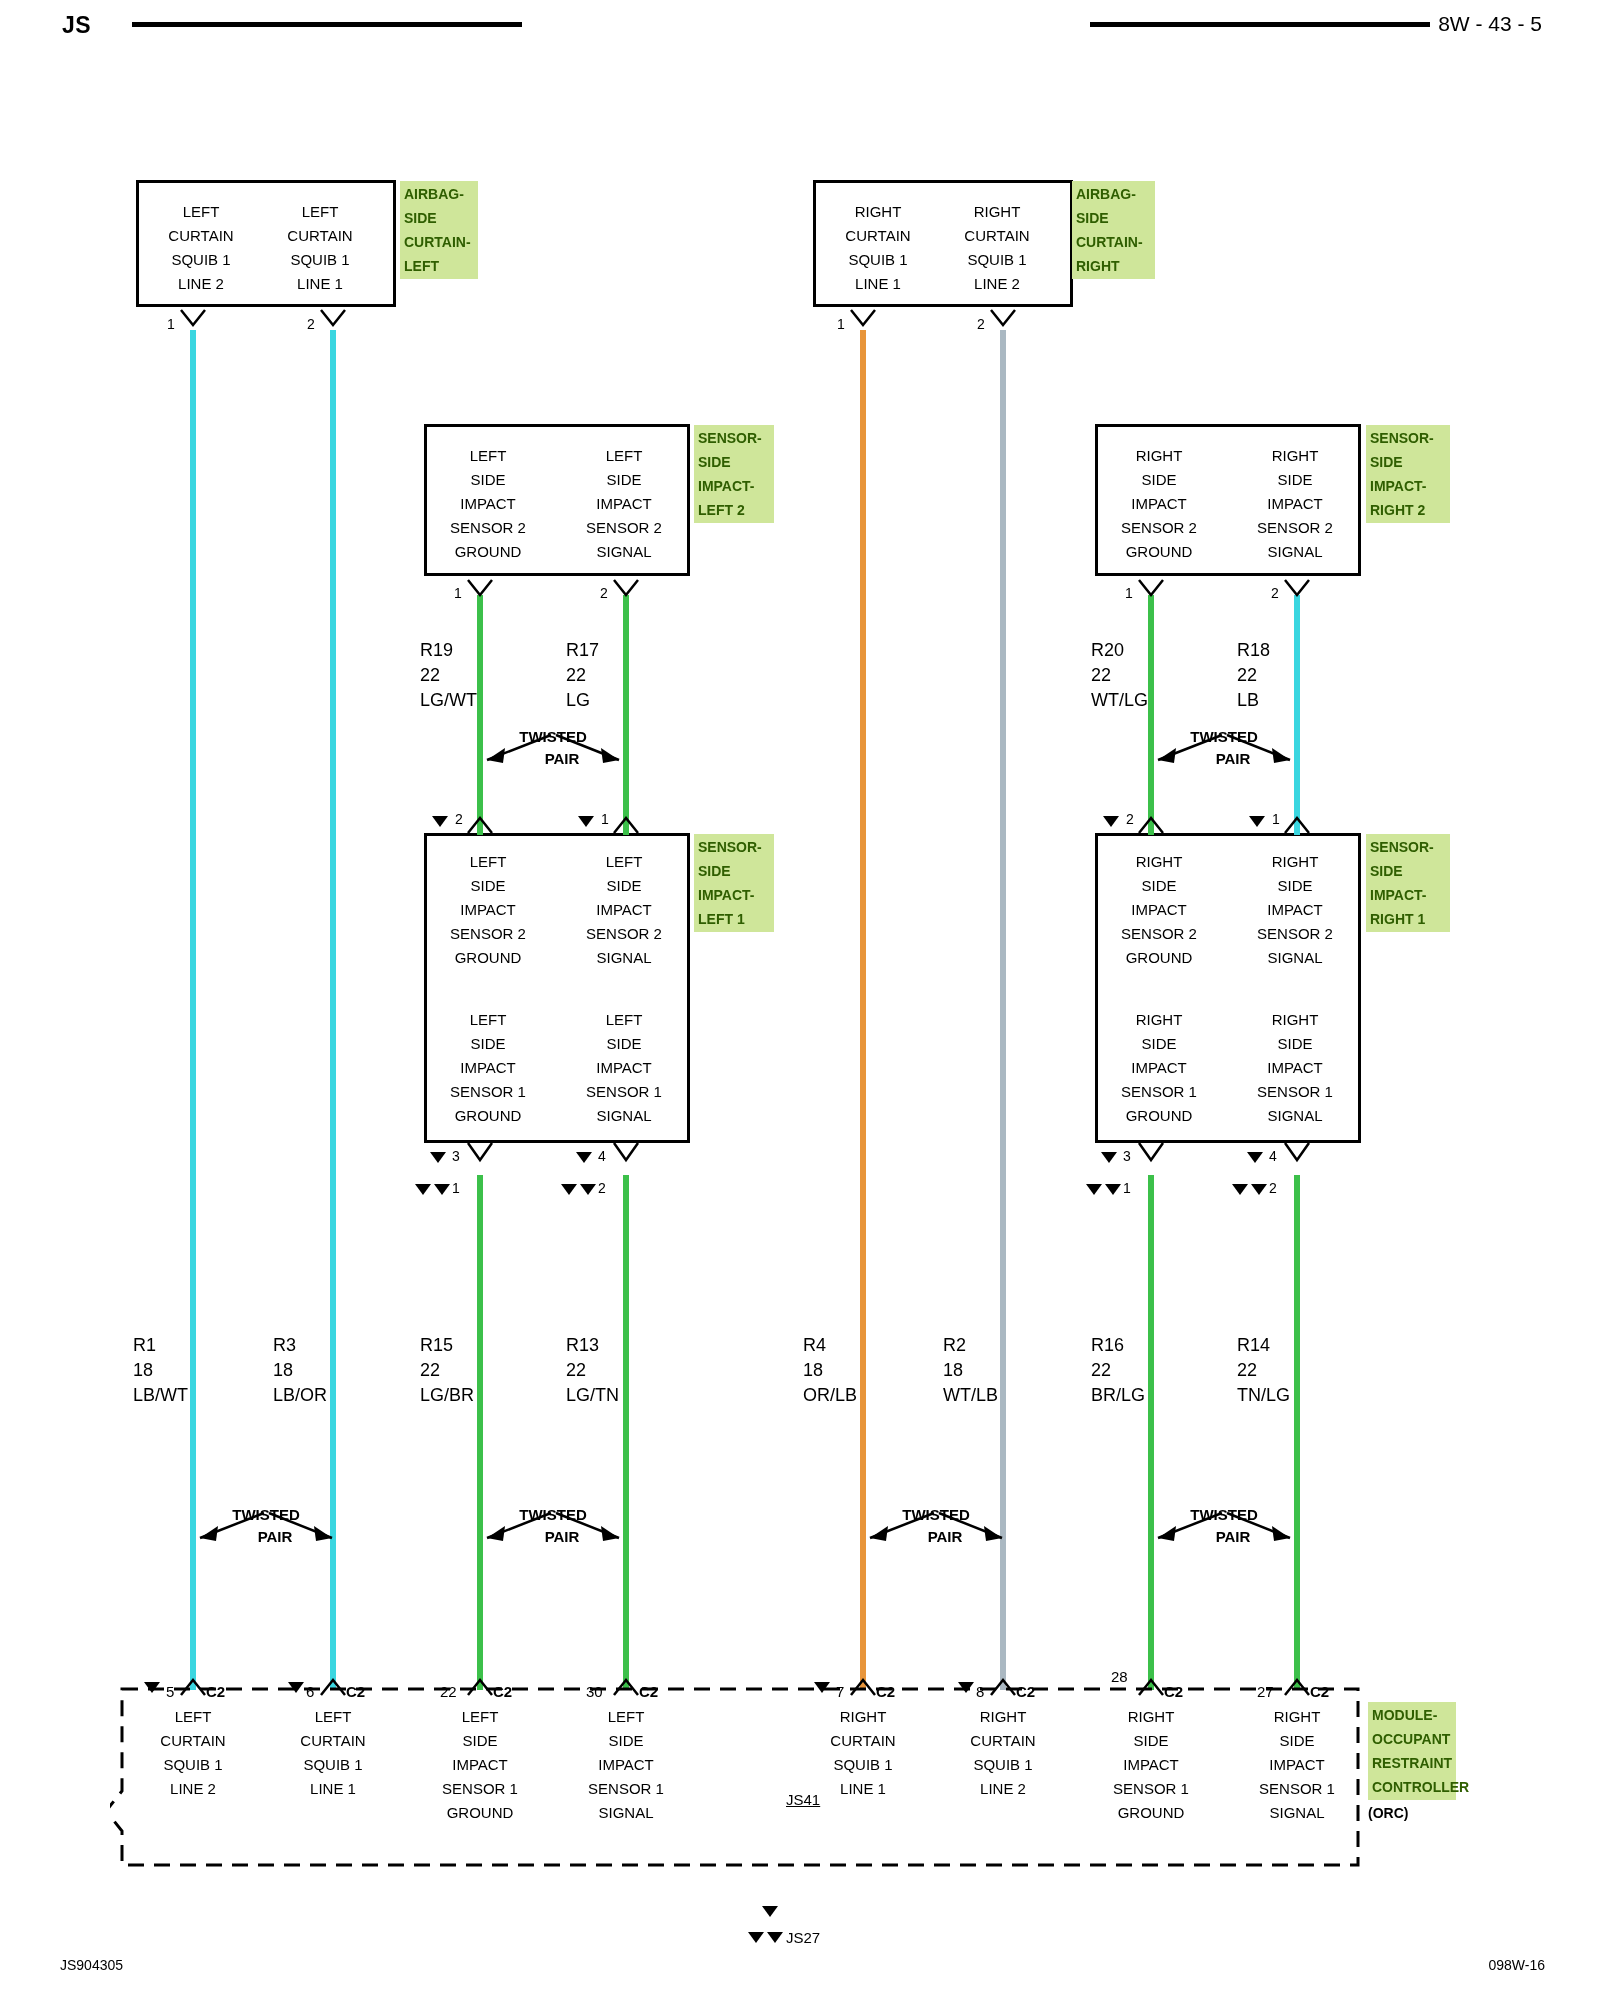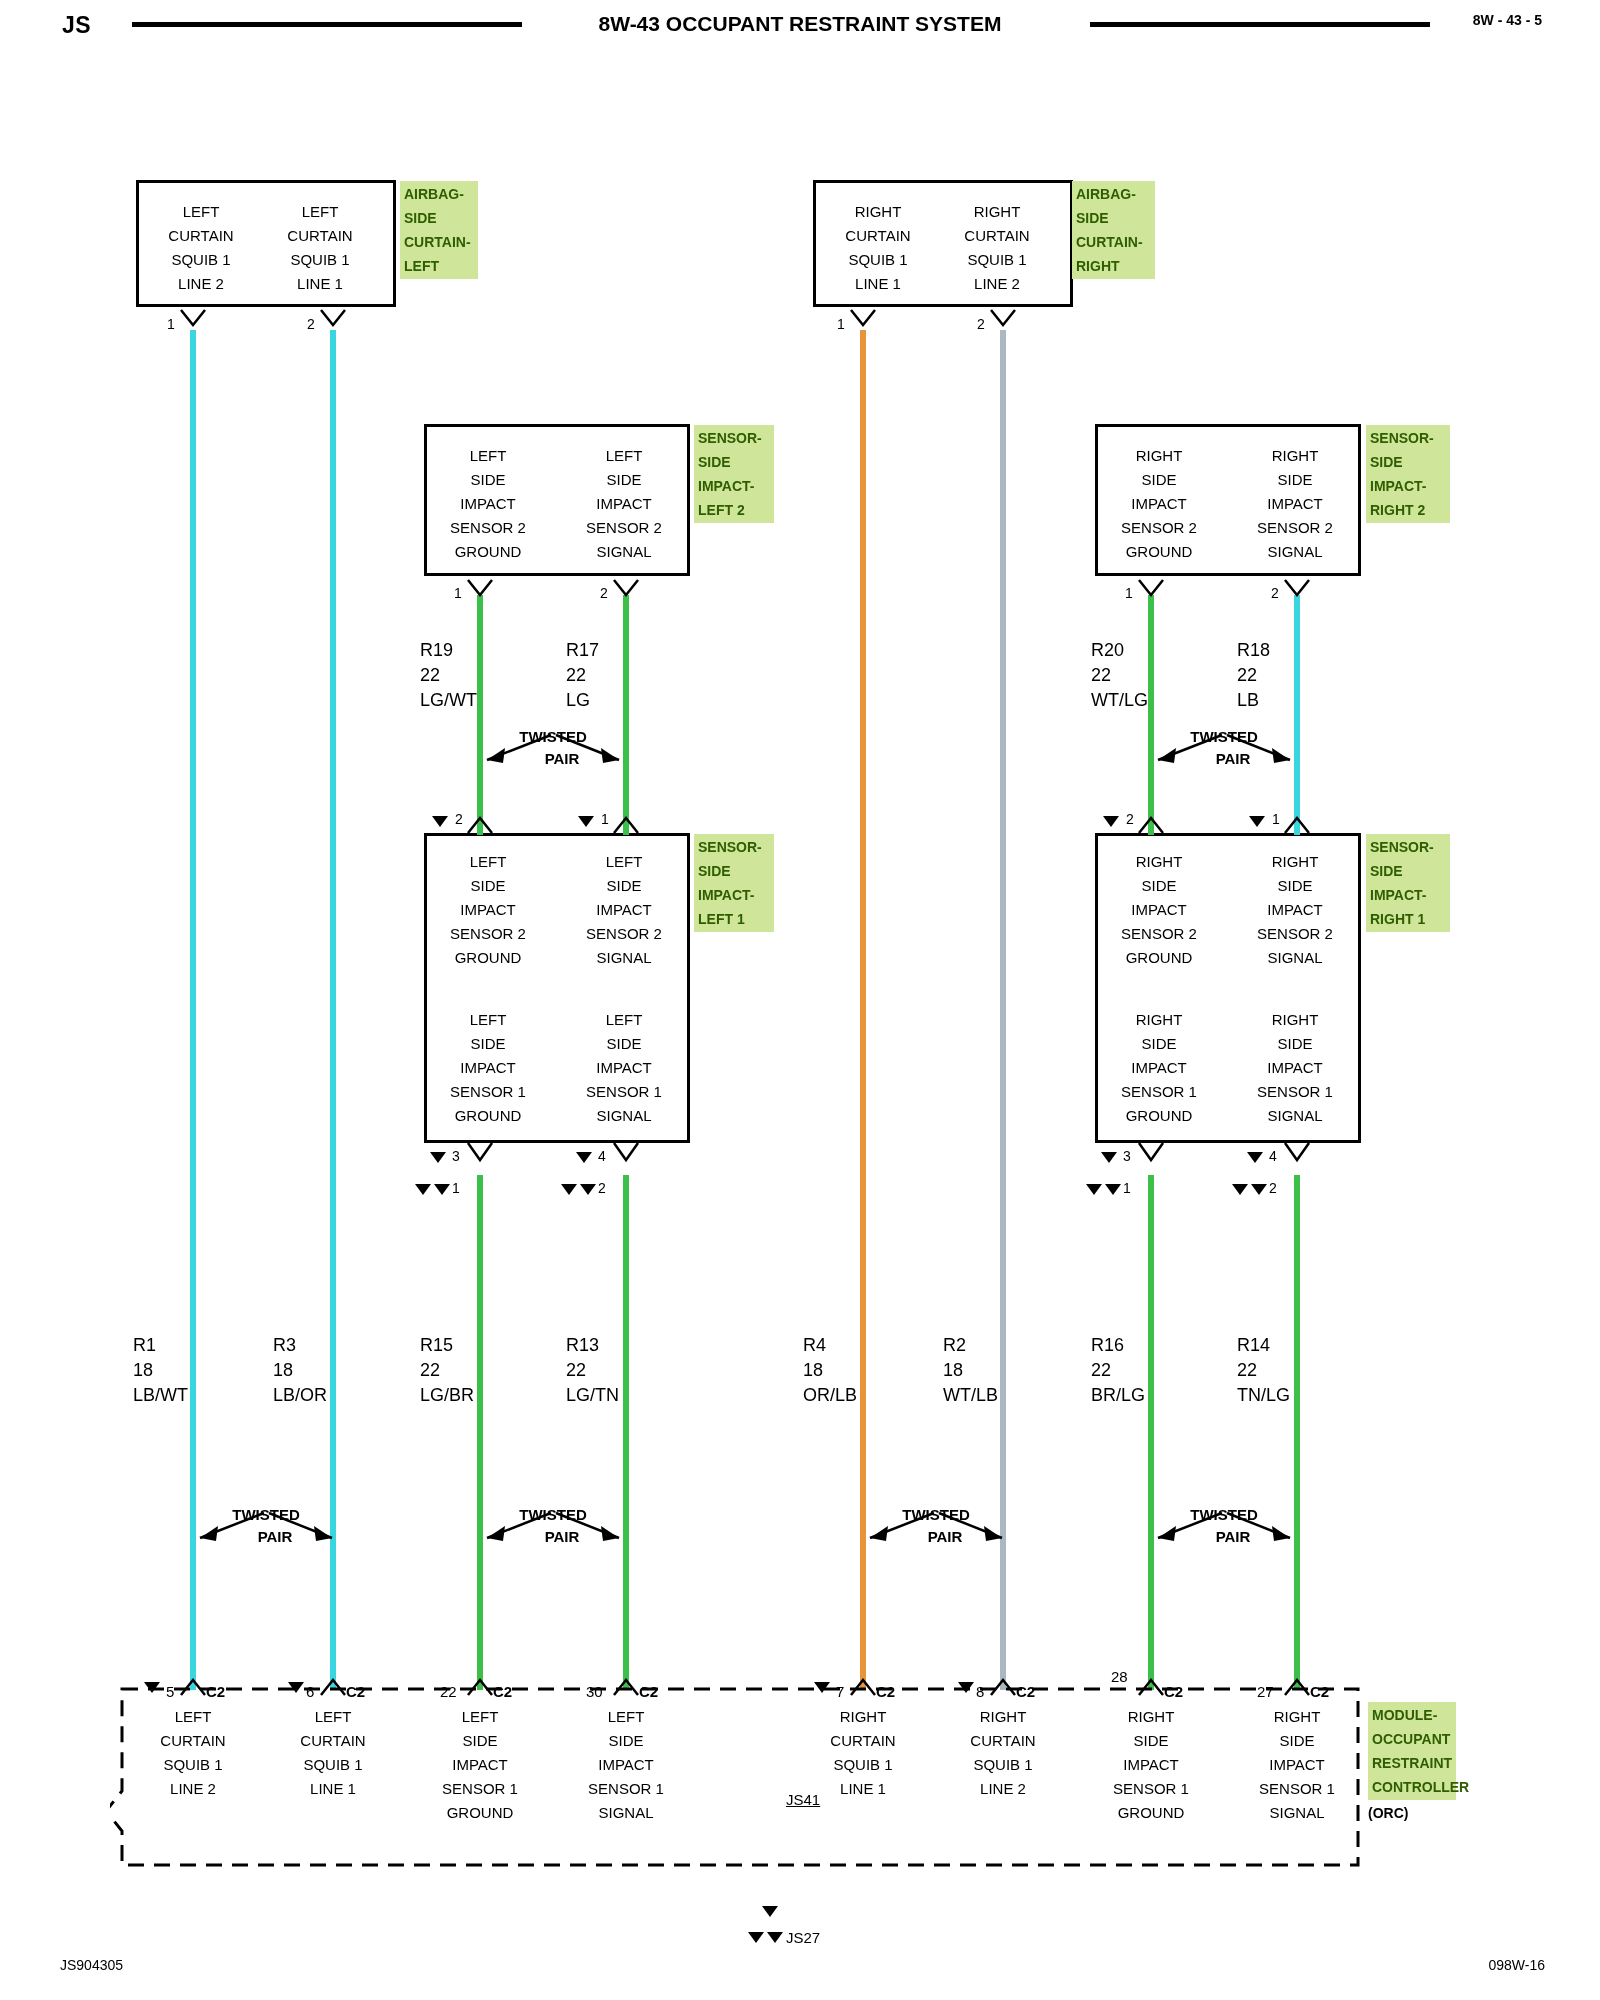--- a/index.html
+++ b/index.html
@@ -2,21 +2,21 @@
 <html><head>
 <meta charset="utf-8">
 <style>
   html,body{margin:0;padding:0;background:#ffffff;}
   body{width:1600px;height:2000px;position:relative;font-family:"Liberation Sans",sans-serif;color:#000;}
   .page{position:absolute;left:0;top:0;width:1600px;height:2000px;}
 
   
   .hdr-left{position:absolute;left:62px;top:12px;font-size:23px;font-weight:bold;letter-spacing:.5px;}
   .hdr-title{position:absolute;left:0;top:12px;width:1600px;text-align:center;font-size:21px;font-weight:bold;}
-  .hdr-right{position:absolute;right:58px;top:12px;font-size:14px;font-weight:bold;margin-left:40px;}
+  .hdr-right{position:absolute;right:58px;top:12px;font-size:21px;font-weight:normal;margin-left:40px;}
   .hdr-rule{position:absolute;height:5px;background:#000;top:22px;}
   .hdr-rule.l{left:132px;width:390px;}
   .hdr-rule.r{left:1090px;width:340px;}
 
   
   .foot-left{position:absolute;left:60px;top:1957px;font-size:14px;}
   .foot-right{position:absolute;right:55px;top:1957px;font-size:14px;}
 
   
   .box{position:absolute;border:3px solid #000;background:#fff;box-sizing:border-box;}
@@ -48,21 +48,20 @@
 
   .js-note{position:absolute;font-size:15px;}
 </style>
 </head>
 <body>
 
 <div class="page">
 
   <div class="hdr-left">JS</div>
   <div class="hdr-rule l"></div>
-  <div class="hdr-title">8W-43 OCCUPANT RESTRAINT SYSTEM</div>
   <div class="hdr-rule r"></div>
   <div class="hdr-right">8W - 43 - 5</div>
 
   <div class="box" style="left:136px;top:180px;width:260px;height:127px;"></div>
   <div class="boxcol" style="left:146px;top:200px;width:110px;white-space:pre-line;">LEFT
 CURTAIN
 SQUIB 1
 LINE 2</div>
   <div class="boxcol" style="left:265px;top:200px;width:110px;white-space:pre-line;">LEFT
 CURTAIN

